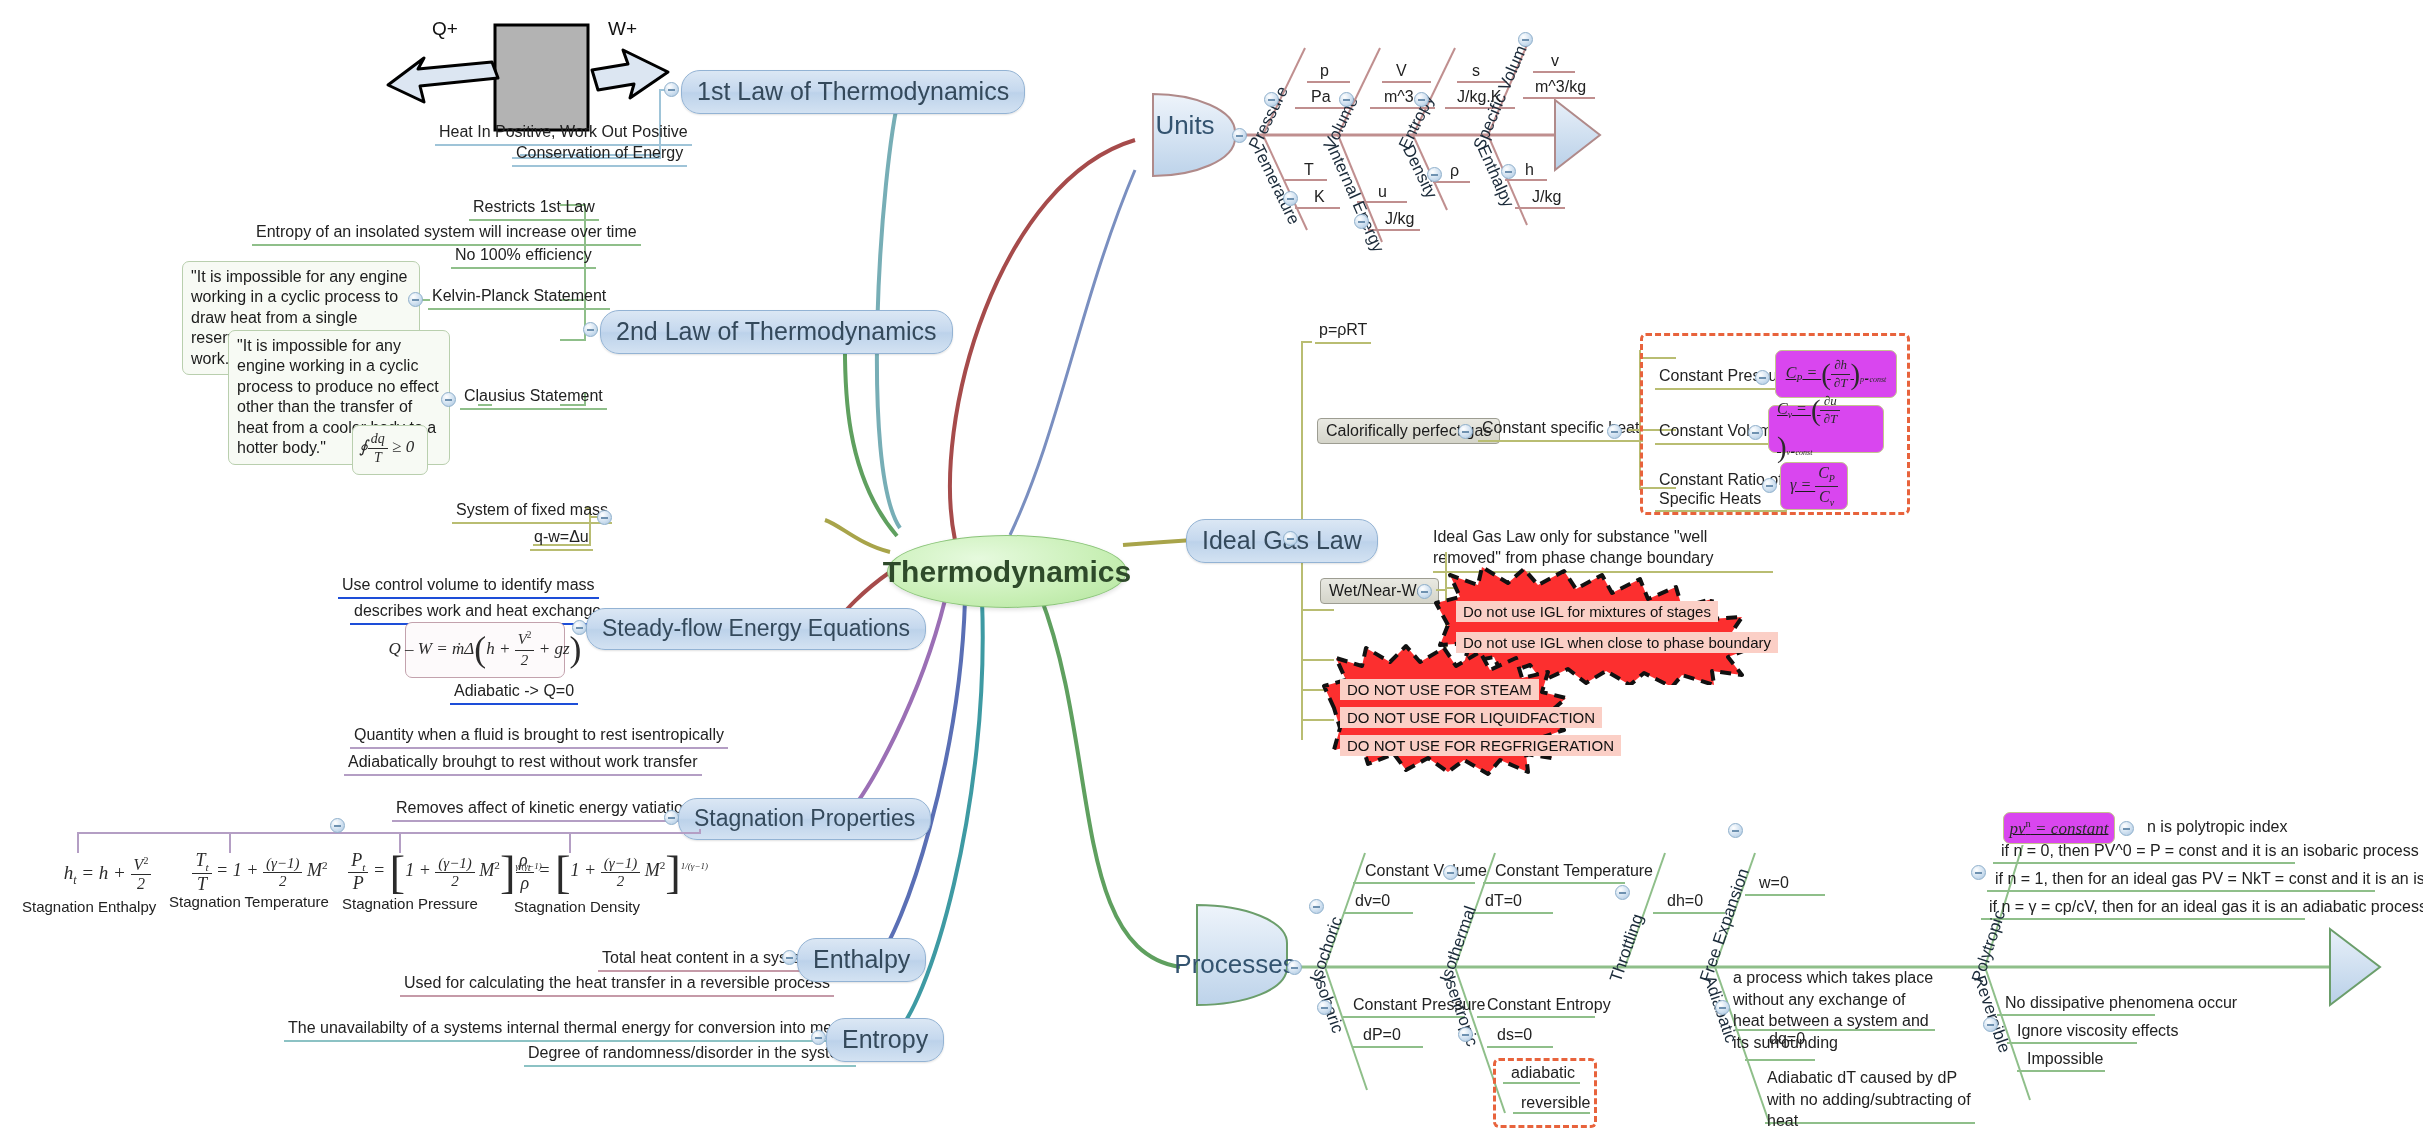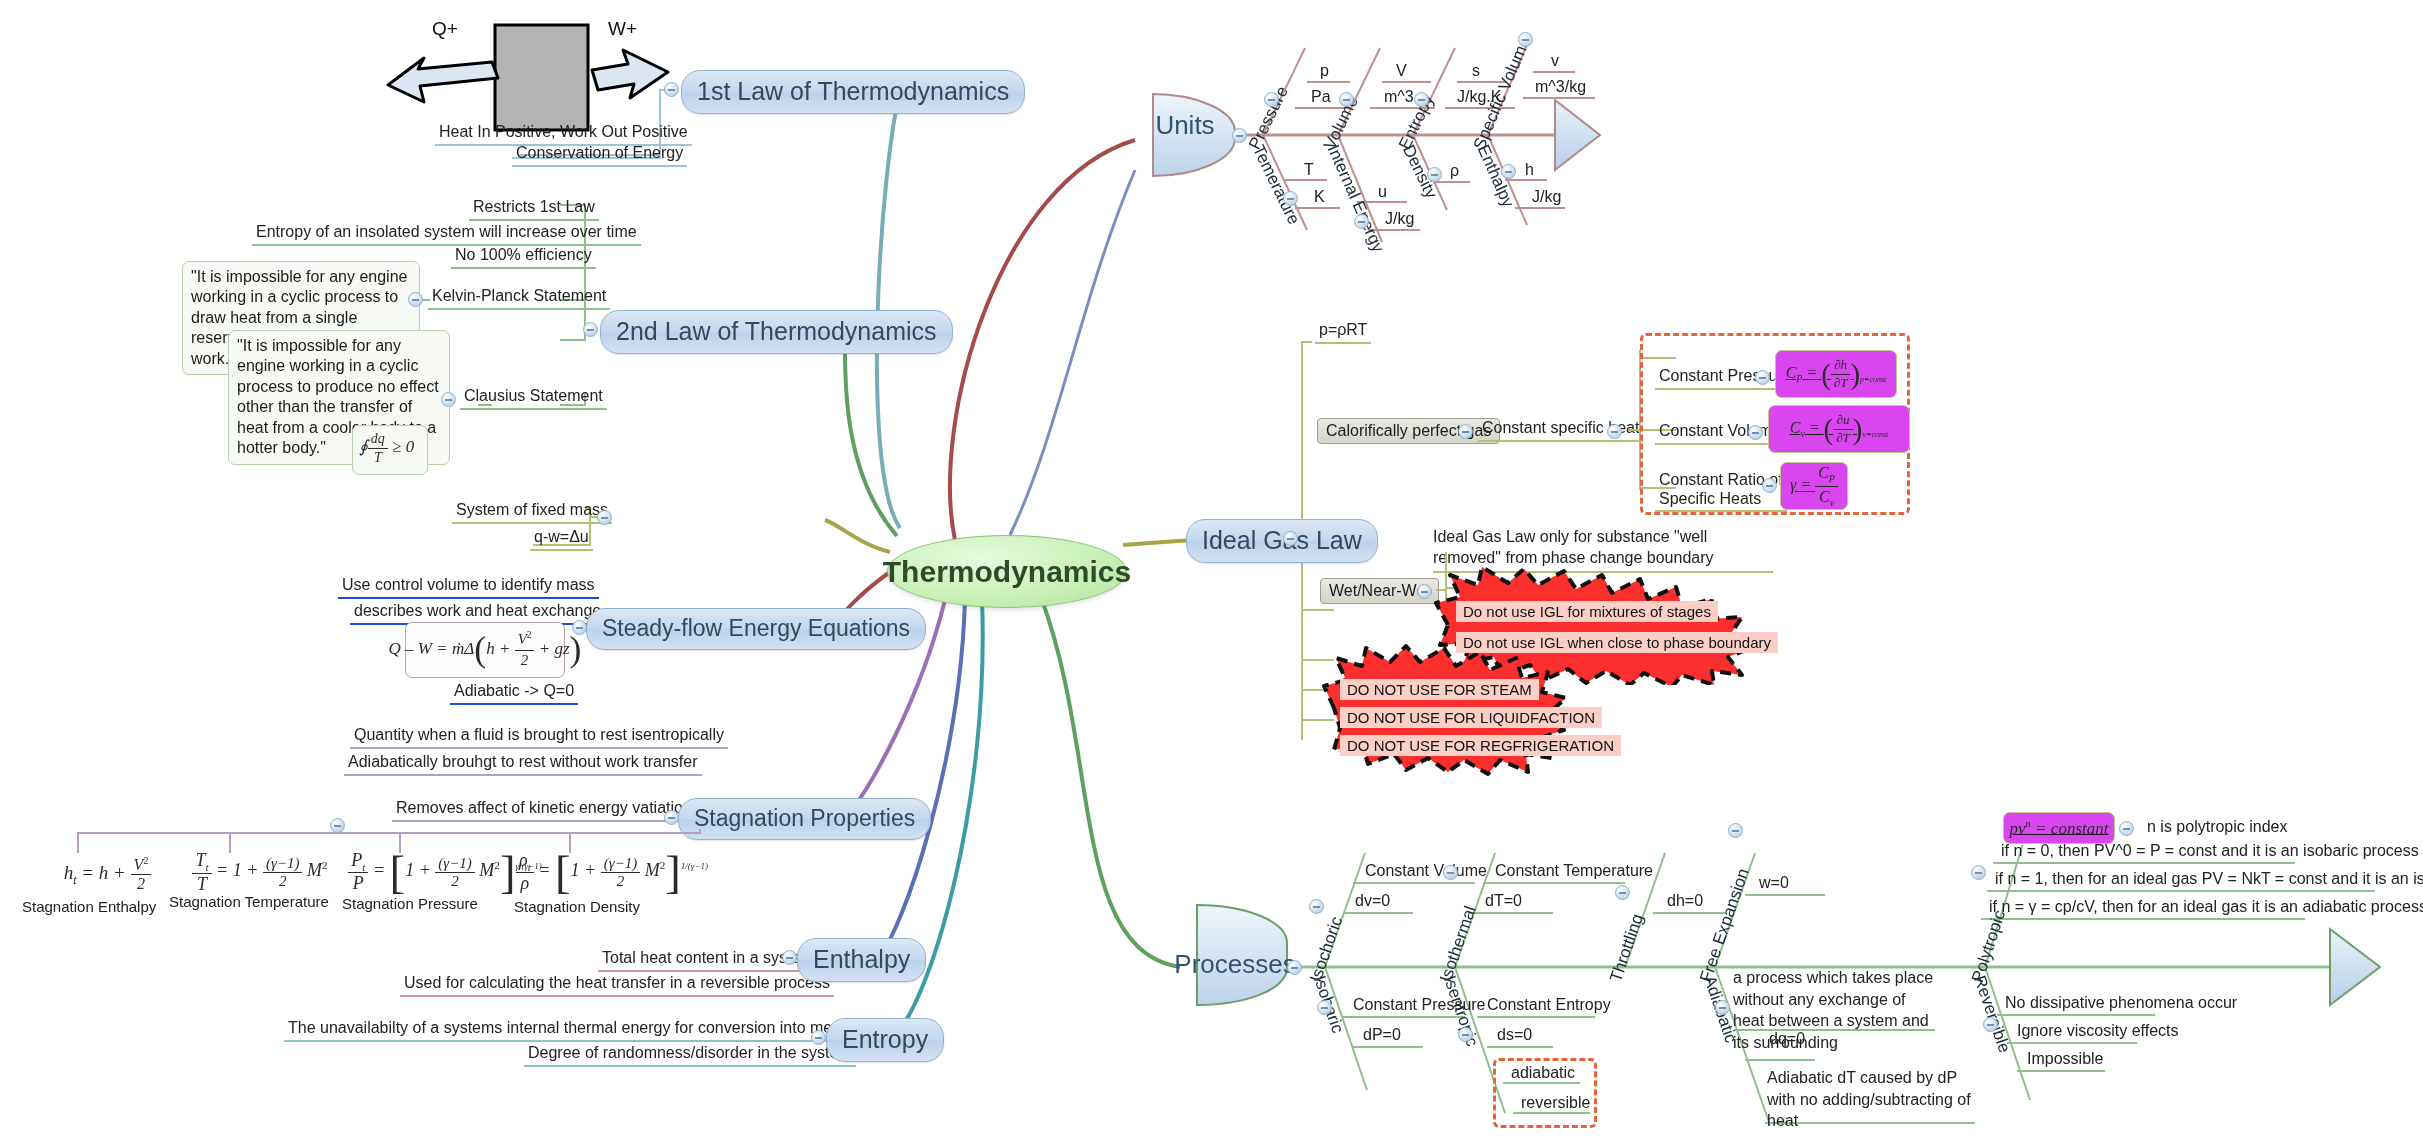--- a/index.html
+++ b/index.html
@@ -387,21 +387,21 @@
   <div class="dashbox" style="left:1640px;top:333px;width:270px;height:182px;"></div>
 
   <div class="leaf olive abs nobar" style="left:1655px;top:366px;border-bottom:2px solid #b9bd72;">Constant Pressure</div>
   <div class="handle" style="left:1755px;top:370px;"></div>
   <div class="boxnode olivebox abs" style="left:1775px;top:350px;width:122px;height:48px;display:flex;align-items:center;justify-content:center;">
     <span class="eq" style="font-size:16px;">C<span class="sub">P</span> = <span class="paren" style="font-size:1.8em;">(</span><span class="frac" style="font-size:13px;"><span class="num">∂h</span><span class="den">∂T</span></span><span class="paren" style="font-size:1.8em;">)</span><span class="sub" style="font-size:.5em;">p=const</span></span>
   </div>
 
   <div class="leaf olive abs nobar" style="left:1655px;top:421px;border-bottom:2px solid #b9bd72;">Constant Volume</div>
   <div class="handle" style="left:1748px;top:425px;"></div>
-  <div class="boxnode olivebox abs" style="left:1768px;top:405px;width:142px;height:48px;display:flex;align-items:center;justify-content:center;">
+  <div class="boxnode olivebox abs" style="left:1768px;top:405px;width:116px;height:48px;display:flex;align-items:center;justify-content:center;">
     <span class="eq" style="font-size:16px;">C<span class="sub">v</span> = <span class="paren" style="font-size:1.8em;">(</span><span class="frac" style="font-size:13px;"><span class="num">∂u</span><span class="den">∂T</span></span><span class="paren" style="font-size:1.8em;">)</span><span class="sub" style="font-size:.5em;">v=const</span></span>
   </div>
 
   <div class="abs" style="left:1655px;top:470px;border-bottom:2px solid #b9bd72;font-size:16px;color:#222;line-height:1.2;padding:0 4px 2px 4px;">
     <span style="white-space:pre-line;">Constant Ratio of
 Specific Heats</span>
   </div>
   <div class="handle" style="left:1762px;top:478px;"></div>
   <div class="boxnode olivebox abs" style="left:1780px;top:462px;width:68px;height:48px;display:flex;align-items:center;justify-content:center;">
     <span class="eq" style="font-size:16px;">γ = <span class="frac"><span class="num">C<span class="sub">P</span></span><span class="den">C<span class="sub">v</span></span></span></span>

